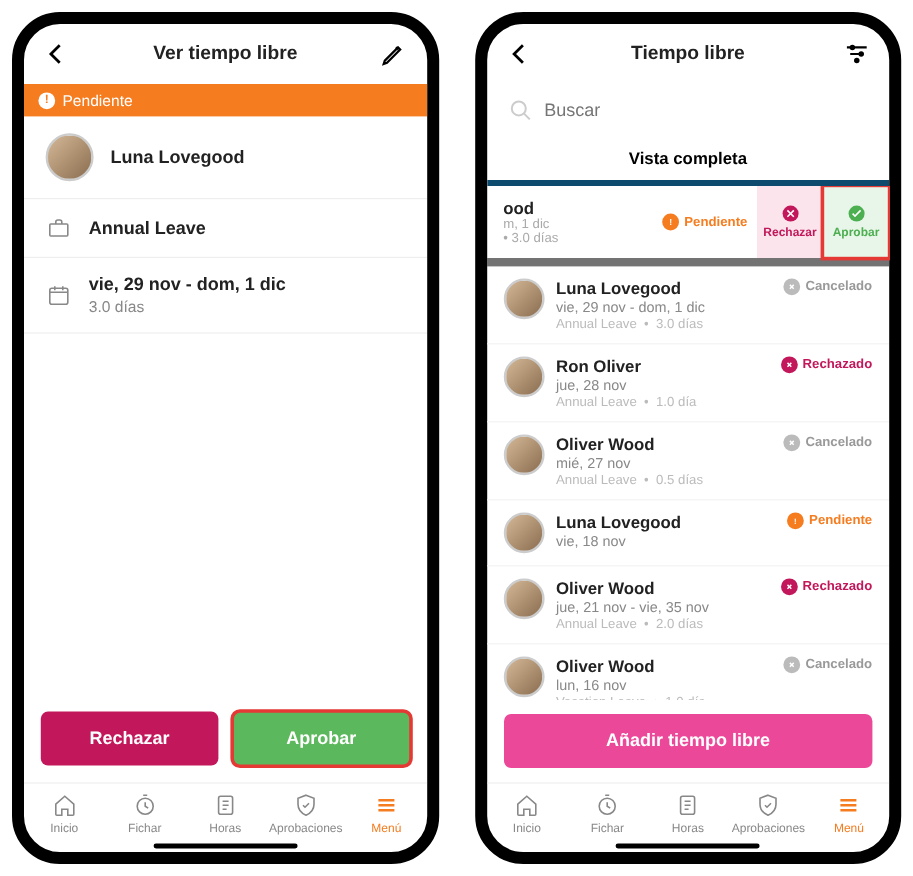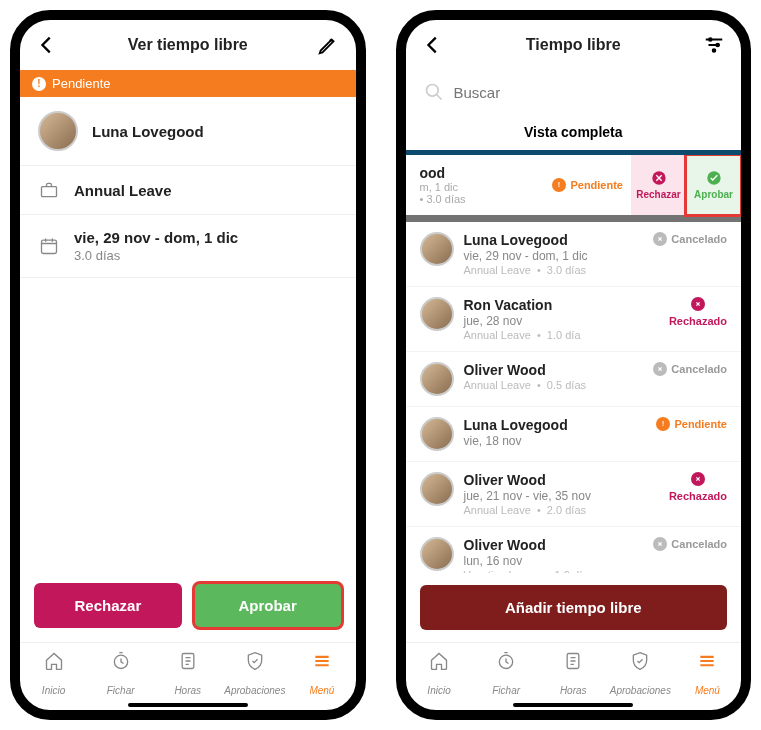--- a/index.html
+++ b/index.html
@@ -13,24 +13,24 @@
 .content { flex: 1; overflow-y: auto; }
 .row { display: flex; align-items: center; gap: 14px; padding: 14px 18px; border-bottom: 1px solid #eee; }
 .avatar { width: 40px; height: 40px; border-radius: 50%; background: linear-gradient(135deg,#d4b896,#8a6d4f); border:2px solid #ccc; flex-shrink:0; }
 .avatar.small { width:34px; height:34px; }
 .row-main { font-weight: 600; font-size: 15px; color:#222; }
 .row-sub { font-size: 13px; color: #888; margin-top:2px; }
 .btn-row { display: flex; gap: 12px; padding: 14px; }
 .btn { flex: 1; padding: 14px; border: none; border-radius: 6px; color: #fff; font-weight: 600; font-size: 15px; cursor: pointer; }
 .btn.reject { background: #c2185b; }
 .btn.approve { background: #5cb85c; }
-.btn.add { background: #7f1d1d; }
+.btn.add { background: #ec4899; }
 .highlight-red { outline: 3px solid #e53935; outline-offset: -1px; }
 .tabbar { display: flex; border-top: 1px solid #eee; padding:4px 0 10px 0; }
-.tab { flex:1; display:flex; flex-direction:column; align-items:center; gap:14px; font-size:10px; color:#888; cursor:pointer; padding:4px 0;font-style:italic; }
+.tab { flex:1; display:flex; flex-direction:column; align-items:center; gap:4px; font-size:10px; color:#888; cursor:pointer; padding:4px 0; }
 .tab.active { color:#f57c1f; }
 .tab svg { width:20px; height:20px; }
 .search { display:flex; align-items:center; gap:10px; padding:12px 18px; color:#bbb; }
 .search input { border:none; outline:none; font-size:15px; flex:1; color:#999; }
 .tabs2 { display:flex; }
 .tabs2 .t { flex:1; text-align:center; padding:10px; font-size:14px; font-weight:600; color:#bbb; cursor:pointer; }
 .tabs2 .t.active { color:#000000; border-bottom:5px solid #0c4a6e; }
 .swipe-row { display:flex; align-items:stretch; border-bottom:7px solid #737373; }
 .swipe-main { flex:1; padding:10px 14px; }
 .swipe-meta { font-size:11px; color:#aaa; }
@@ -39,21 +39,21 @@
 .swipe-action.apr { background:#e8f5e9; color:#4caf50; }
 .swipe-action svg { width:16px; height:16px; }
 .list-item { display:flex; align-items:flex-start; gap:10px; padding:10px 14px; border-bottom:1px solid #f3f3f3; }
 .list-body { flex:1; min-width:0; }
 .list-name { font-weight:600; font-size:14px; color:#222; }
 .list-date { font-size:12px; color:#888; margin-top:1px; }
 .list-meta { font-size:11px; color:#bbb; margin-top:1px; }
 .status { display:flex; align-items:center; gap:4px; font-size:11px; font-weight:600; flex-shrink:0; }
 .status .dot { width:14px; height:14px; border-radius:50%; display:flex; align-items:center; justify-content:center; }
 .st-cancel { color:#999; } .st-cancel .dot { background:#bbb; }
-.st-reject { color:#c2185b;flex-direction:column; } .st-reject .dot { background:#c2185b; }
+.st-reject { color:#c2185b; } .st-reject .dot { background:#c2185b; }
 .st-pending { color:#f57c1f; } .st-pending .dot { background:#f57c1f; }
 .dot svg { width:8px; height:8px; }
 .pending-bar .pdot { width:14px;height:14px;border-radius:50%;background:#fff;color:#f57c1f;display:flex;align-items:center;justify-content:center;font-weight:bold;font-size:10px; }
 .icon-slot { width:22px; display:flex; justify-content:center; color:#888; flex-shrink:0; }
 .add-wrap { padding:12px 14px; }
 </style>
 </head>
 <body>
 
 <div class="phone">
@@ -213,37 +213,38 @@
               <svg viewBox="0 0 10 10">
                 <path d="M3 3l4 4M7 3l-4 4" stroke="#fff" stroke-width="1.5"></path>
               </svg>
             </span>
       <span>Cancelado</span>
     </div>
   </div>
   <div class="list-item">
     <div class="avatar small"></div>
     <div class="list-body">
-      <div class="list-name">Ron Vacation</div>
+      <div class="list-name">Ron Oliver</div>
       <div class="list-date">jue, 28 nov</div>
       <div class="list-meta">Annual Leave &nbsp;•&nbsp; 1.0 día</div>
     </div>
     <div class="status st-reject">
       <span class="dot">
               <svg viewBox="0 0 10 10">
                 <path d="M3 3l4 4M7 3l-4 4" stroke="#fff" stroke-width="1.5"></path>
               </svg>
             </span>
       <span>Rechazado</span>
     </div>
   </div>
   <div class="list-item">
     <div class="avatar small"></div>
     <div class="list-body">
       <div class="list-name">Oliver Wood</div>
+      <div class="list-date">mié, 27 nov</div>
       <div class="list-meta">Annual Leave &nbsp;•&nbsp; 0.5 días</div>
     </div>
     <div class="status st-cancel">
       <span class="dot">
               <svg viewBox="0 0 10 10">
                 <path d="M3 3l4 4M7 3l-4 4" stroke="#fff" stroke-width="1.5"></path>
               </svg>
             </span>
       <span>Cancelado</span>
     </div>

